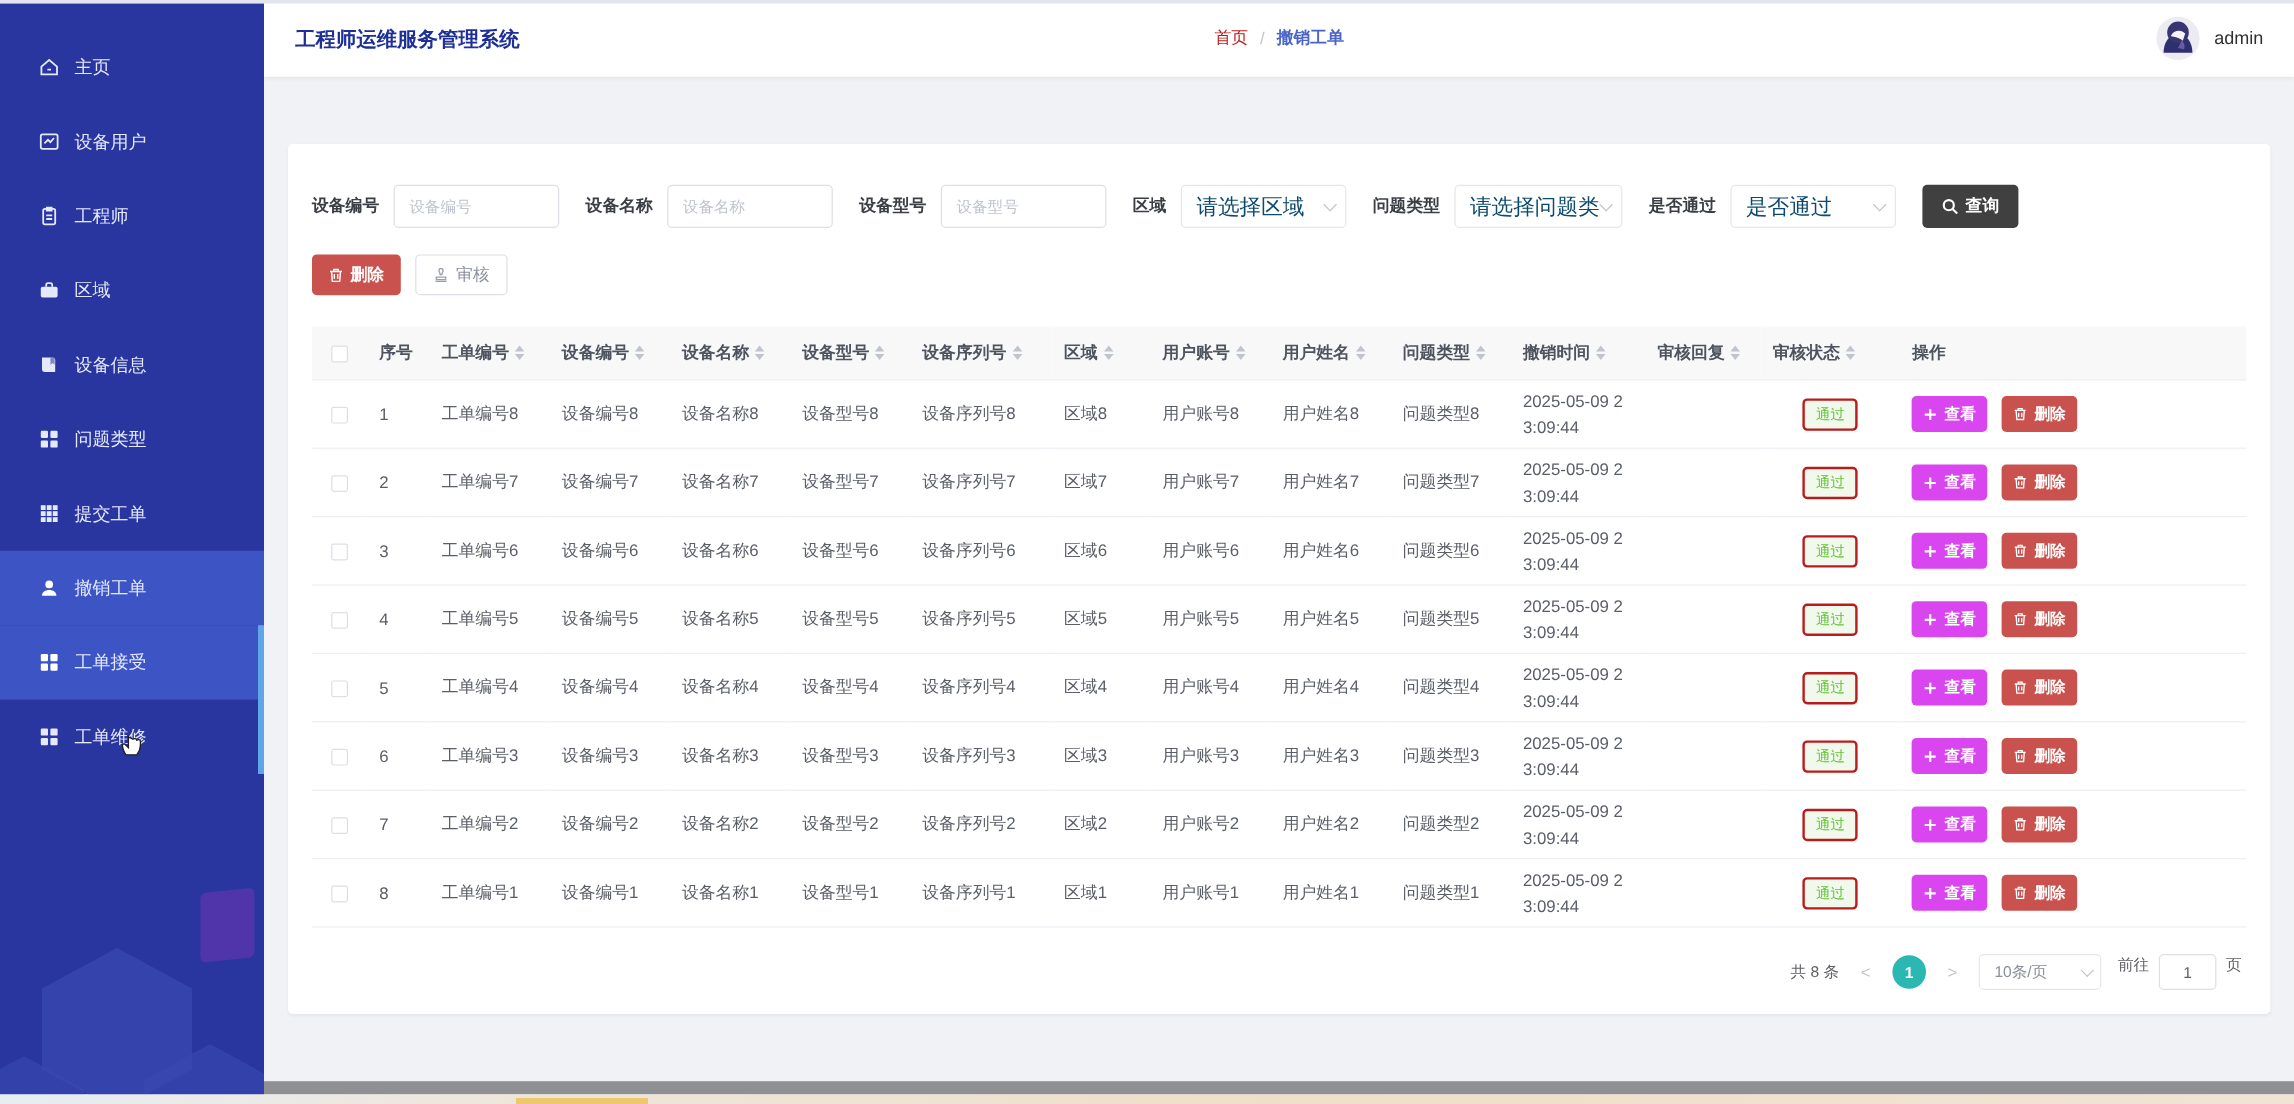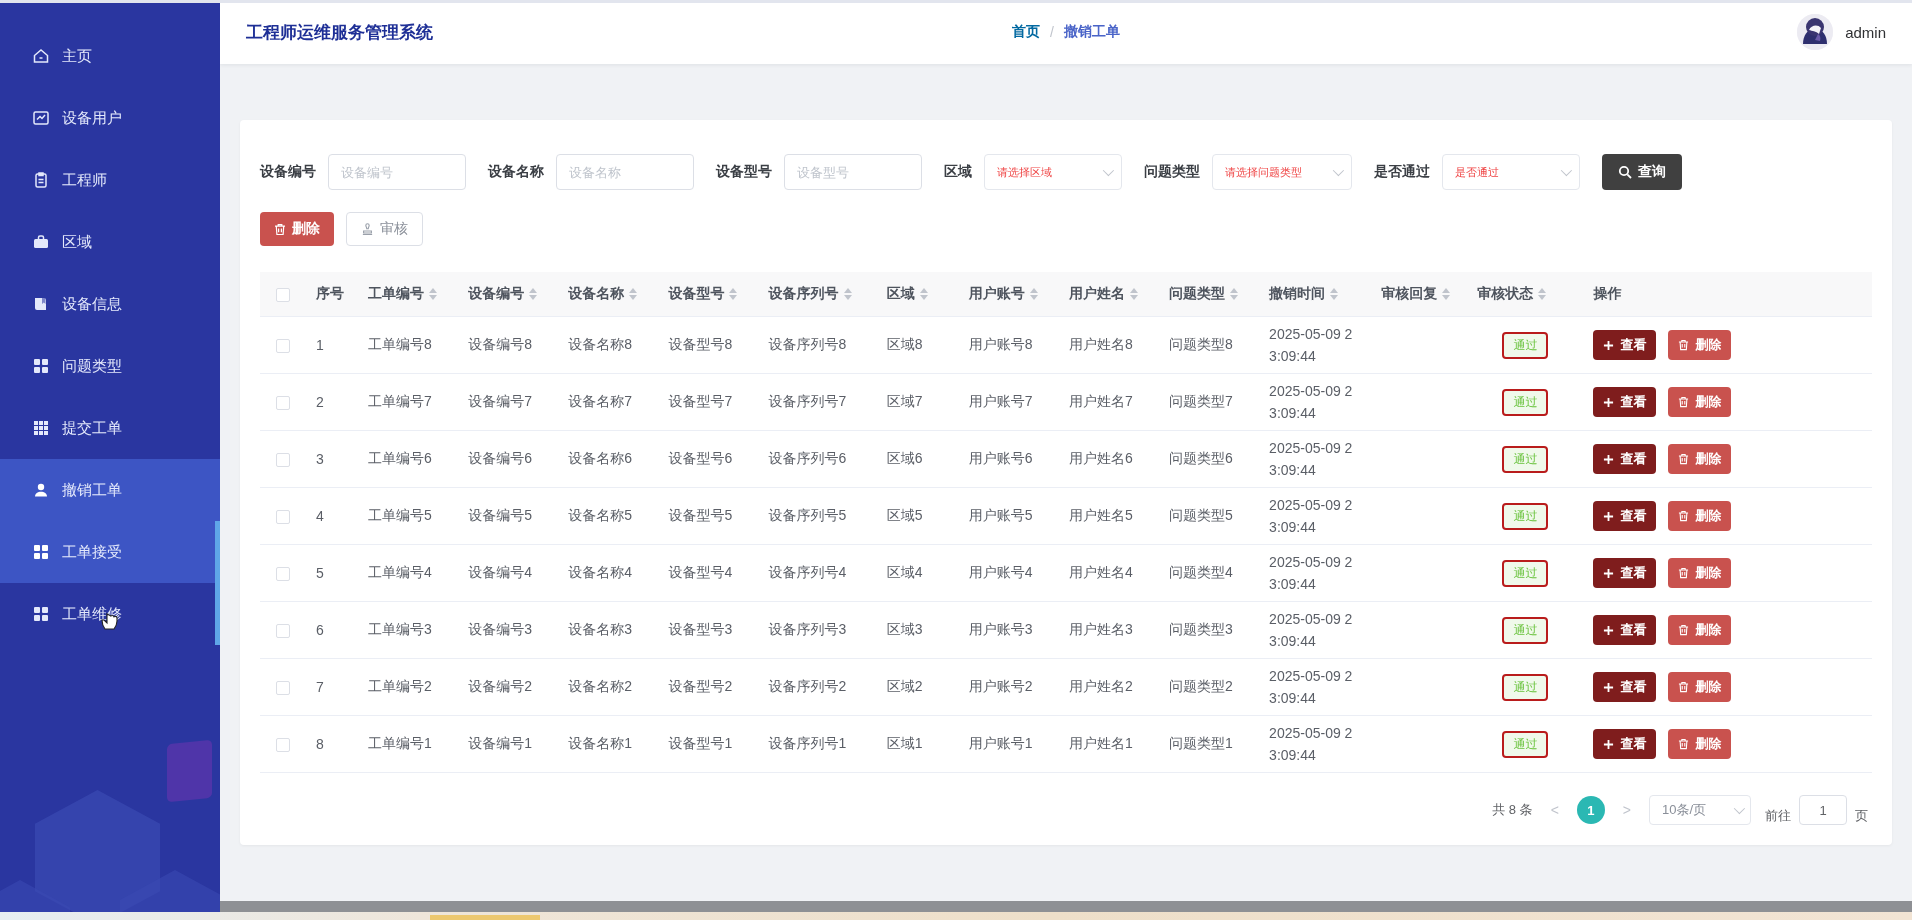--- a/index.html
+++ b/index.html
@@ -19,21 +19,21 @@
   .cube-big { left:35px; top:790px; width:125px; height:135px; }
   .cube-left { left:-30px; top:880px; width:100px; height:110px; opacity:.6; }
   .cube-right { left:120px; top:870px; width:110px; height:120px; opacity:.6; }
   .deco-purple { position:absolute; left:167px; top:742px; width:45px; height:58px; background:#6D34B0; opacity:.55; border-radius:5px; transform:skewY(-6deg); z-index:1; }
 
   
   .topbar { position:absolute; left:220px; top:0; width:1692px; height:64px; background:#fff;
             display:flex; align-items:center; padding:0 26px; box-shadow:0 1px 4px rgba(0,21,41,.08); z-index:10; }
   .app-title { font-size:17px; font-weight:700; color:#1E2F96; }
   .breadcrumb { position:absolute; left:50%; transform:translateX(-50%); display:flex; align-items:center; gap:10px; font-size:14px; }
-  .bc-home { color:#0369a1; font-weight:700; cursor:pointer; }
+  .bc-home { color:#b91c1c; font-weight:400; cursor:pointer; }
   .bc-sep { color:#C0C4CC; }
   .bc-cur { color:#4A64C8; font-weight:600; }
   .userbox { margin-left:auto; display:flex; align-items:center; gap:12px; }
   .avatar { width:36px; height:36px; border-radius:50%; overflow:hidden; background:#f2f2f6; }
   .username { font-size:15px; color:#303133; }
 
   
   .content { position:absolute; left:220px; top:64px; width:1692px; height:837px; background:#F0F2F5; }
   .card { margin:56px 20px 0 20px; background:#fff; border-radius:4px; min-height:725px; padding:20px;
           box-shadow:0 1px 3px rgba(0,0,0,.05); }
@@ -41,21 +41,21 @@
   
   .filters { display:flex; align-items:center; flex-wrap:nowrap; padding-top:14px; }
   .fgroup { display:flex; align-items:center; margin-right:22px; }
   .flabel { font-size:14px; font-weight:700; color:#3b3f45; margin-right:12px; white-space:nowrap; }
   .finput { width:138px; height:36px; border:1px solid #DCDFE6; border-radius:4px; padding:0 12px;
             font-size:13px; color:#606266; font-family:inherit; outline:none; }
   .finput::placeholder { color:#BFC4CC; }
   .fselect { width:138px; height:36px; border:1px solid #E4E7ED; border-radius:4px; padding:0 10px 0 12px;
              display:flex; align-items:center; justify-content:space-between; cursor:pointer; background:#fff; }
   .fselect.wide { width:140px; }
-  .fselect .ph { font-size:11px; color:#ef4444; white-space:nowrap; overflow:hidden; }
+  .fselect .ph { font-size:18px; color:#0c4a6e; white-space:nowrap; overflow:hidden; }
   .chev { width:8px; height:8px; border-right:1.6px solid #C0C4CC; border-bottom:1.6px solid #C0C4CC;
           transform:rotate(45deg) translateY(-2px); flex:0 0 8px; }
   .btn { display:inline-flex; align-items:center; gap:6px; border:none; border-radius:4px; cursor:pointer;
          font-family:inherit; font-weight:700; }
   .btn-search { height:36px; padding:0 16px; background:#404040; color:#fff; font-size:14px; }
 
   
   .toolbar { margin-top:22px; display:flex; gap:12px; }
   .btn-del { height:34px; padding:0 14px; background:#C9524E; color:#fff; font-size:14px; }
   .btn-audit { height:34px; padding:0 14px; background:#fff; color:#8A8F99; font-size:14px; font-weight:400;
@@ -70,32 +70,32 @@
   .checkbox { display:inline-block; width:14px; height:14px; border:1px solid #DCDFE6; border-radius:2px;
               background:#fff; vertical-align:middle; cursor:pointer; }
   .sort { display:inline-flex; flex-direction:column; gap:2px; margin-left:5px; vertical-align:middle; }
   .sort .up { width:0; height:0; border-left:4px solid transparent; border-right:4px solid transparent; border-bottom:5px solid #C0C4CC; }
   .sort .dn { width:0; height:0; border-left:4px solid transparent; border-right:4px solid transparent; border-top:5px solid #C0C4CC; }
   .c-time { word-break:break-all; line-height:22px; }
   .c-status { text-align:center; }
   .tag-success { display:inline-block; padding:3px 9px; font-size:12px; color:#67C23A; background:#F0F9EB;
                  border:2px solid #b91c1c; border-radius:4px; }
   .btn-mini { height:30px; padding:0 10px; font-size:13px; color:#fff; }
-  .btn-view { background:#7f1d1d; margin-right:8px; }
+  .btn-view { background:#d946ef; margin-right:8px; }
   .btn-rowdel { background:#C9524E; }
 
   
   .pagination { margin-top:22px; display:flex; justify-content:flex-end; align-items:center; gap:14px;
                 font-size:13px; color:#606266; padding-right:4px; }
   .pg-arrow { color:#C0C4CC; font-size:14px; cursor:pointer; padding:0 4px; }
   .pg-page { width:28px; height:28px; border-radius:50%; background:#2BB8B3; color:#fff; font-weight:700;
              display:flex; align-items:center; justify-content:center; cursor:pointer; }
   .pg-size { width:102px; height:30px; border:1px solid #E4E7ED; border-radius:4px; display:flex; align-items:center;
              justify-content:space-between; padding:0 8px 0 12px; color:#8A8F99; cursor:pointer; }
-  .pg-jump { display:flex; align-items:flex-end; gap:8px; }
+  .pg-jump { display:flex; align-items:flex-start; gap:8px; }
   .pg-jump input { width:48px; height:30px; border:1px solid #DCDFE6; border-radius:4px; text-align:center;
                    font-size:13px; color:#606266; font-family:inherit; outline:none; }
 
   
   .hscrollbar { position:absolute; left:220px; right:0; top:901px; height:11px; background:#8E9094; z-index:30; }
   .bottom-strip { position:absolute; left:0; right:0; top:912px; height:8px; z-index:30;
                   background:linear-gradient(90deg,#e6eef2 0%,#efe6da 22%,#eedfc9 55%,#f2e4d4 100%); }
   .bottom-accent { position:absolute; left:430px; top:915px; width:110px; height:5px; background:#EDC86F; z-index:31; }
 
   .cursor { position:absolute; left:98px; top:610px; z-index:50; pointer-events:none; }

